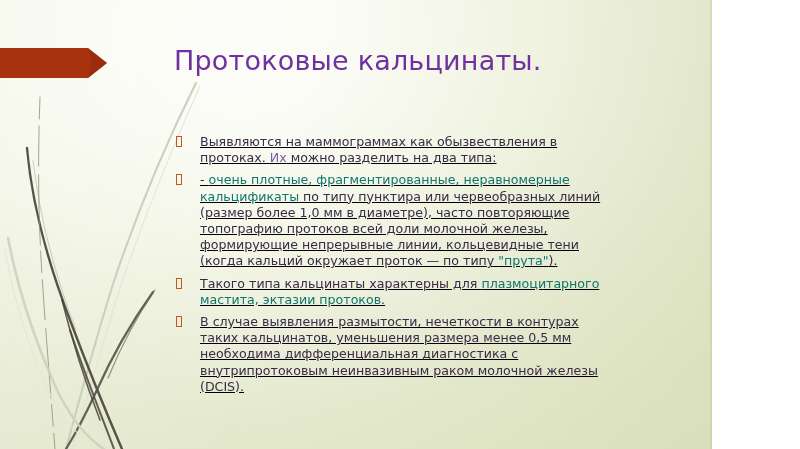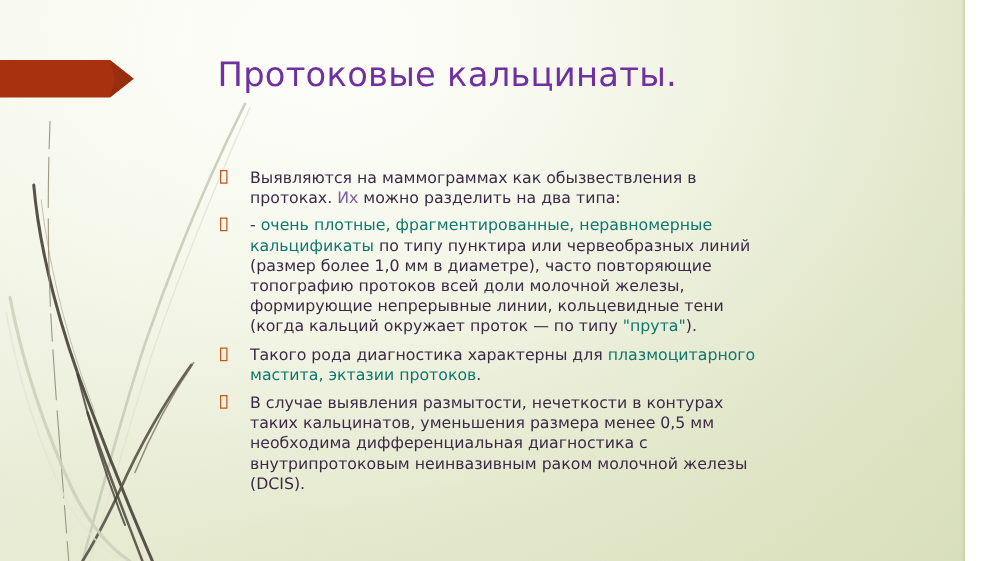--- a/index.html
+++ b/index.html
@@ -7,21 +7,21 @@
     padding: 0;
   }
   body {
     width: 800px;
     height: 449px;
     overflow: hidden;
     font-family: "DejaVu Sans", sans-serif;
   }
   #slide {
     position: relative;
-    width: 772px;
+    width: 712px;
     height: 449px;
     overflow: hidden;
     background: #e2e7c9;
   }
   
   .bg-base {
     position: absolute;
     inset: 0;
     background: #dfe4c4;
   }
@@ -83,20 +83,21 @@
     position: absolute;
     left: 174px;
     top: 134px;
     width: 436px;
   }
   .bullet-row {
     position: relative;
     display: block;
     padding-left: 26px;
     margin-bottom: 6px;
+    text-decoration: underline;
   }
   .bullet-marker {
     position: absolute;
     left: 2px;
     top: 2px;
     width: 6px;
     height: 11px;
     border: 1px solid #c4571f;
     box-sizing: border-box;
     background: transparent;
@@ -166,21 +167,21 @@
     <div class="bullet-row">
       <span class="bullet-marker"></span>
       <span class="bullet-text">
         <span>- </span><span class="hl-red">очень плотные, фрагментированные, неравномерные кальцификаты</span><span> по типу пунктира или червеобразных линий (размер более 1,0 мм в диаметре), часто повторяющие топографию протоков всей доли молочной железы, формирующие непрерывные линии, кольцевидные тени (когда кальций окружает проток — по типу </span><span class="hl-red">"прута"</span><span>).</span>
       </span>
     </div>
 
     <div class="bullet-row">
       <span class="bullet-marker"></span>
       <span class="bullet-text">
-        <span>Такого рода диагностика характерны для </span><span class="hl-red">плазмоцитарного мастита, эктазии протоков</span><span>.</span>
+        <span>Такого типа кальцинаты характерны для </span><span class="hl-red">плазмоцитарного мастита, эктазии протоков</span><span>.</span>
       </span>
     </div>
 
     <div class="bullet-row">
       <span class="bullet-marker"></span>
       <span class="bullet-text">
         <span>В случае выявления размытости, нечеткости в контурах таких кальцинатов, уменьшения размера менее 0,5 мм необходима дифференциальная диагностика с внутрипротоковым неинвазивным раком молочной железы (DCIS).</span>
       </span>
     </div>
 

